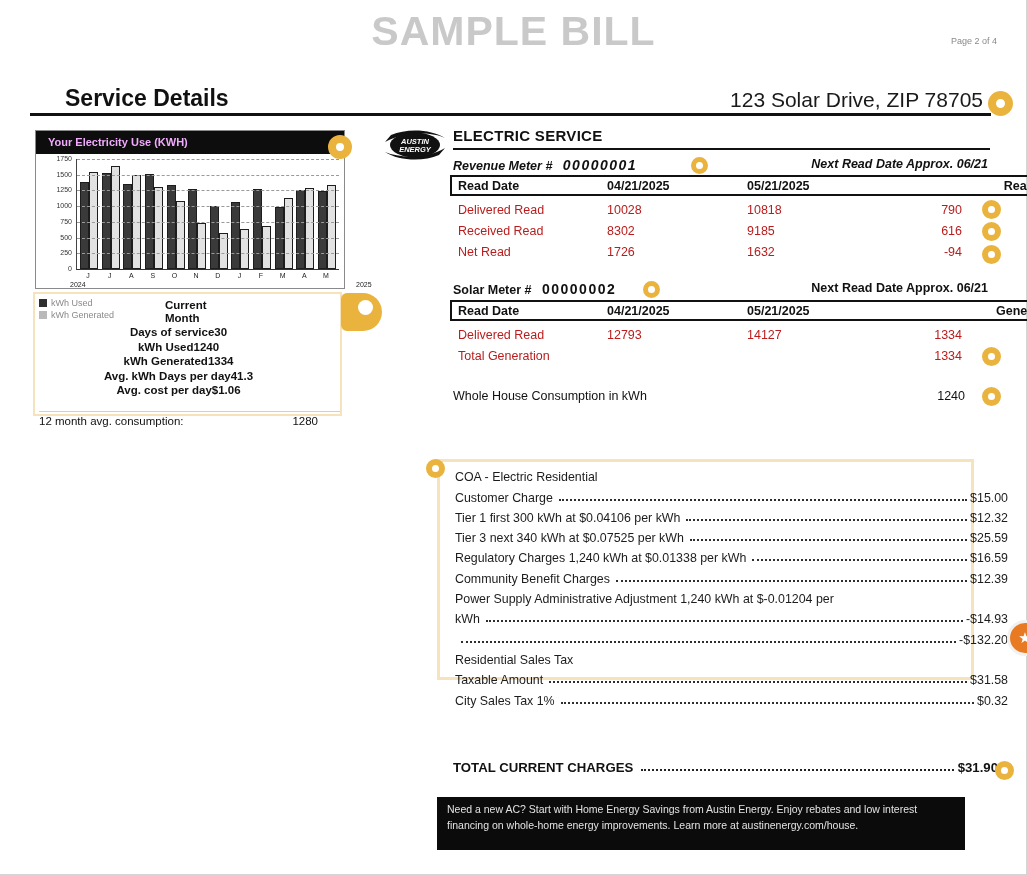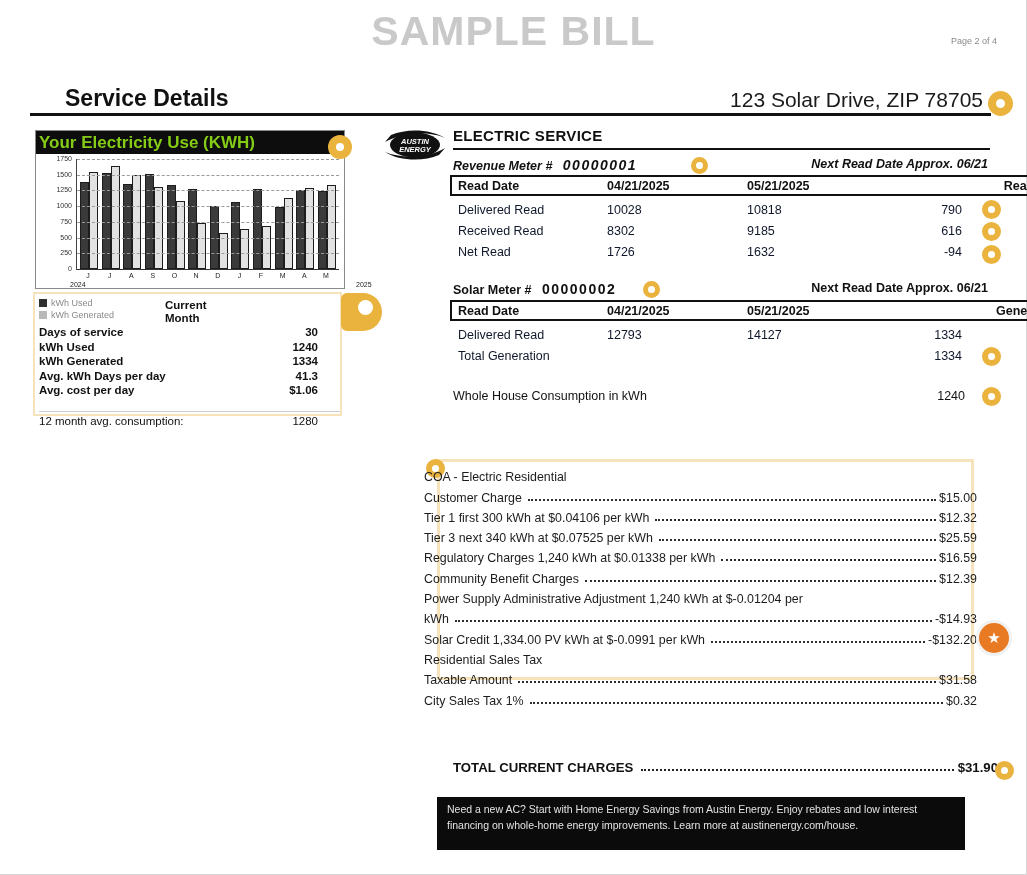--- a/index.html
+++ b/index.html
@@ -26,21 +26,21 @@
   .tab-marker::after { content:""; position:absolute; left:17px; top:7px; width:15px; height:15px;
     background:#fff; border-radius:50%; }
   .star-marker { position:absolute; width:30px; height:30px; border-radius:50%; background:#E87A23;
     color:#fff; display:flex; align-items:center; justify-content:center; font-size:15px;
     box-shadow:0 0 0 3px #f1f1f1; }
 
   
   .chart-box { position:absolute; left:35px; top:130px; width:310px; height:159px;
     border:1px solid #8a8a8a; box-sizing:border-box; background:#fff; }
   .chart-title-bar { position:absolute; left:0; top:0; width:100%; height:23px; background:#0d0d0d;
-    color:#84cc16; font-size:17px; font-weight:bold; line-height:23px; padding-left:3px; box-sizing:border-box; }
+    color:#f0abfc; font-size:11px; font-weight:bold; line-height:23px; padding-left:12px; box-sizing:border-box; }
   .chart-inner { position:absolute; left:0; top:23px; width:308px; height:135px; }
   .plot-area { position:absolute; left:40px; top:5px; width:262px; height:110px;
     border-left:1px solid #444; border-bottom:1px solid #333; box-sizing:content-box; }
   .gridline { position:absolute; left:0; width:100%; height:0; border-top:1px dashed #9a9a9a; }
   .ylabel { position:absolute; left:0; width:36px; text-align:right; font-size:7px; color:#333; }
   .bars { position:absolute; left:0; bottom:0; width:100%; height:110px; display:flex;
     justify-content:space-between; align-items:flex-end; padding:0 3px; box-sizing:border-box; }
   .bar-group { display:flex; align-items:flex-end; }
   .bar { width:9px; box-sizing:border-box; border:1px solid #1d1d1d; }
   .xlabels { position:absolute; left:40px; top:118px; width:262px; display:flex;
@@ -53,51 +53,51 @@
   .stats-box { position:absolute; left:33px; top:292px; width:309px; height:124px;
     border:2.5px solid #F6E3BC; box-sizing:border-box; background:#fff; padding:3px 0 0 4px; }
   .legend-row { display:flex; align-items:center; height:12px; }
   .legend-swatch { width:8px; height:8px; margin-right:4px; }
   .legend-swatch.used { background:#2f2f2f; }
   .legend-swatch.gen { background:#b9b9b9; }
   .legend-label { font-size:9px; color:#8a8a8a; }
   .current-month { position:absolute; left:130px; top:5px; font-size:11.5px; font-weight:bold;
     line-height:13px; white-space:pre-line; }
   .stats-rows { margin-top:5px; }
-  .stat-row { display:flex; justify-content:space-between; height:14.5px; font-size:11.5px;
+  .stat-row { display:flex; justify-content:center; height:14.5px; font-size:11.5px;
     font-weight:bold; padding-right:22px; }
   .stat-footer { display:flex; justify-content:space-between; font-size:11.5px;
     border-top:1px solid #cfcfcf; margin-top:12px; padding:3px 22px 0 0; }
 
   
   .logo { position:absolute; left:383px; top:126px; }
   .es-heading { position:absolute; left:453px; top:127px; font-size:15px; font-weight:bold; letter-spacing:0.3px; }
   .es-rule { position:absolute; left:453px; top:148px; width:537px; height:2px; background:#111; }
 
   .meter-line { position:absolute; left:453px; width:537px; height:18px; }
   .meter-label { font-size:12.5px; font-weight:bold; }
   .meter-number { font-size:14px; font-weight:bold; letter-spacing:1.5px; margin-left:6px; }
   .next-read { position:absolute; right:2px; top:1px; font-size:12.5px; font-weight:bold; }
 
   .m-header { position:absolute; left:450px; width:618px; height:21px; border:2px solid #111;
     box-sizing:border-box; display:grid; grid-template-columns:149px 140px 140px auto;
     align-items:center; padding:0 4px 0 6px; font-size:12.5px; font-weight:bold; }
   .m-header .c3 { text-align:right; }
   .m-rows { position:absolute; left:450px; width:538px; }
   .m-row { display:grid; grid-template-columns:149px 140px 140px auto; height:21px;
-    align-items:center; padding-left:8px; font-size:12.5px; color:#0f172a; }
+    align-items:center; padding-left:8px; font-size:12.5px; color:#b91c1c; }
   .m-row .c3 { text-align:right; padding-right:26px; }
 
   .whole-house { position:absolute; left:453px; top:389px; width:512px; display:flex;
     justify-content:space-between; font-size:12.5px; }
 
   
   .coa-highlight { position:absolute; left:437px; top:459px; width:537px; height:221px;
     border:3px solid #F6E3BC; box-sizing:border-box; pointer-events:none; }
-  .charges { position:absolute; left:424px; top:464px; width:553px; }
+  .charges { position:absolute; left:455px; top:464px; width:553px; }
   .charge-row { position:relative; display:flex; align-items:flex-end; height:20.3px;
     font-size:12.4px; color:#1c1c1c; }
   .charge-leader { flex:1; border-bottom:2px dotted #2e2e2e; margin:0 3px 4px 6px; }
   .charge-amount { white-space:nowrap; }
   .total-row { position:absolute; left:453px; top:760px; width:545px; display:flex;
     align-items:flex-end; font-size:13.2px; font-weight:bold; }
   .total-leader { flex:1; border-bottom:2.5px dotted #222; margin:0 4px 4px 8px; }
 
   
   .promo { position:absolute; left:437px; top:797px; width:528px; height:53px; background:#0b0b0b;
@@ -361,21 +361,20 @@
       </div>
       <div class="charge-row">
         <span>Power Supply Administrative Adjustment 1,240 kWh at $-0.01204 per</span>
       </div>
       <div class="charge-row">
         <span>kWh</span>
         <span class="charge-leader"></span>
         <span class="charge-amount">-$14.93</span>
       </div>
       <div class="charge-row">
-        <span>Solar Credit 1,334.00 PV kWh at $-0.0991 per kWh</span>
         <span class="charge-leader"></span>
         <span class="charge-amount">-$132.20</span>
         <span class="star-marker" style="right: -32px; top: -3px;">★</span>
       </div>
       <div class="charge-row">
         <span>Residential Sales Tax</span>
       </div>
       <div class="charge-row">
         <span>Taxable Amount</span>
         <span class="charge-leader"></span>

